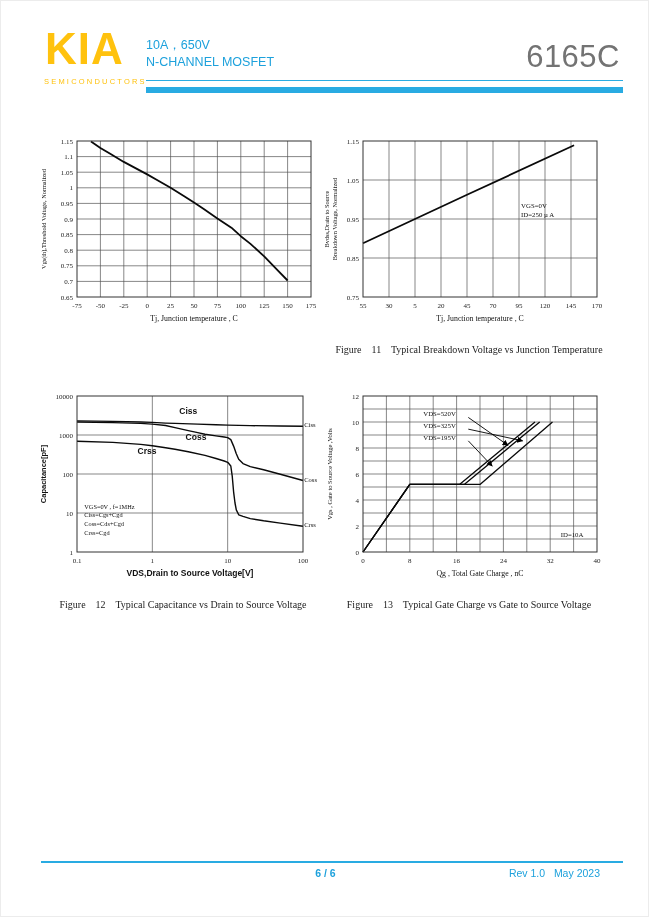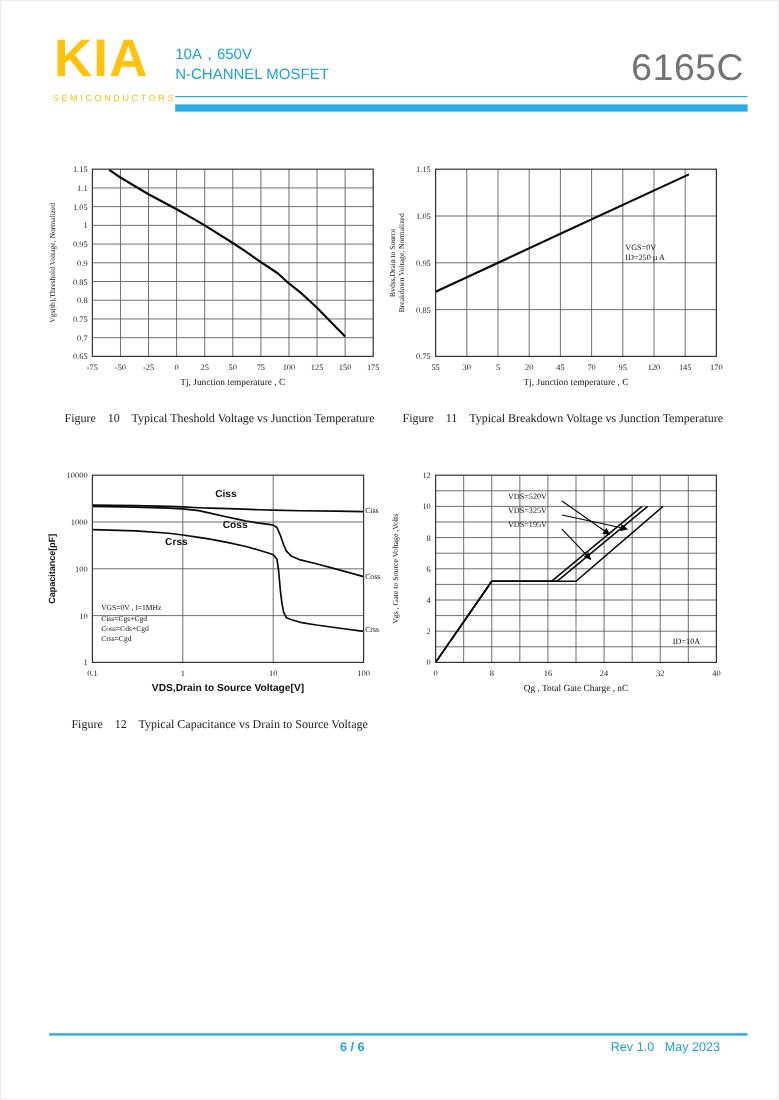--- a/index.html
+++ b/index.html
@@ -35,21 +35,21 @@
   .cb-4{left:322px;top:388px;}
   .chart-block svg{display:block;}
   .chart-caption{
     margin-top:12px;text-align:center;
     font-family:"Liberation Serif",serif;font-size:10px;color:#222;
     white-space:pre;
   }
   
   .footer-line{position:absolute;left:40px;top:860px;width:582px;height:2px;}
   .footer-page{
-    position:absolute;left:0;top:866px;width:585px;text-align:center;
+    position:absolute;left:0;top:866px;width:649px;text-align:center;
     font-size:10.5px;font-weight:700;white-space:pre;
   }
   .footer-rev{
     position:absolute;right:48px;top:866px;
     font-size:10.5px;font-weight:400;white-space:pre;
   }
 </style>
 </head>
 <body>
 
@@ -107,21 +107,20 @@
         <text x="36" y="103.1" text-anchor="end" font-size="7" font-family="&quot;Liberation Serif&quot;, serif" fill="#222">0.85</text>
         <text x="36" y="87.49999999999999" text-anchor="end" font-size="7" font-family="&quot;Liberation Serif&quot;, serif" fill="#222">0.9</text>
         <text x="36" y="71.9" text-anchor="end" font-size="7" font-family="&quot;Liberation Serif&quot;, serif" fill="#222">0.95</text>
         <text x="36" y="56.29999999999998" text-anchor="end" font-size="7" font-family="&quot;Liberation Serif&quot;, serif" fill="#222">1</text>
         <text x="36" y="40.69999999999996" text-anchor="end" font-size="7" font-family="&quot;Liberation Serif&quot;, serif" fill="#222">1.05</text>
         <text x="36" y="25.099999999999937" text-anchor="end" font-size="7" font-family="&quot;Liberation Serif&quot;, serif" fill="#222">1.1</text>
         <text x="36" y="9.5" text-anchor="end" font-size="7" font-family="&quot;Liberation Serif&quot;, serif" fill="#222">1.15</text>
         <text x="157" y="187" text-anchor="middle" font-size="7.8" font-family="&quot;Liberation Serif&quot;, serif" font-weight="normal" fill="#111">Tj, Junction temperature , C</text>
         <text x="9" y="85" text-anchor="middle" font-size="6.3" font-family="&quot;Liberation Serif&quot;, serif" font-weight="normal" fill="#111" transform="rotate(-90 9 85)">Vgs(th),Threshold Voltage, Normalized</text>
       </svg>
-    <figcaption class="chart-caption">Figure    10    Typical Theshold Voltage vs Junction Temperature</figcaption>
   </figure>
 
   <figure class="chart-block cb-2">
     <svg width="292" height="198">
         <line x1="66" y1="7" x2="66" y2="163" stroke="#555" stroke-width="0.7"></line>
         <line x1="92" y1="7" x2="92" y2="163" stroke="#555" stroke-width="0.7"></line>
         <line x1="118" y1="7" x2="118" y2="163" stroke="#555" stroke-width="0.7"></line>
         <line x1="144" y1="7" x2="144" y2="163" stroke="#555" stroke-width="0.7"></line>
         <line x1="170" y1="7" x2="170" y2="163" stroke="#555" stroke-width="0.7"></line>
         <line x1="196" y1="7" x2="196" y2="163" stroke="#555" stroke-width="0.7"></line>
@@ -239,20 +238,21 @@
         <text x="237.73" y="148.05" text-anchor="start" font-size="6.8" font-family="&quot;Liberation Serif&quot;, serif" font-weight="normal" fill="#111">ID=10A</text>
         <defs>
           <marker id="arr-fig13" markerWidth="7" markerHeight="7" refX="5.5" refY="3" orient="auto" markerUnits="userSpaceOnUse">
             <path d="M0,0 L6,3 L0,6 Z" fill="#000"></path>
           </marker>
         </defs>
         <line x1="145.3" y1="28.450000000000017" x2="185.08" y2="56.40000000000002" stroke="#000" stroke-width="0.9" marker-end="url(#arr-fig13)"></line>
         <line x1="145.3" y1="40.150000000000006" x2="199.705" y2="51.849999999999994" stroke="#000" stroke-width="0.9" marker-end="url(#arr-fig13)"></line>
         <line x1="145.3" y1="51.849999999999994" x2="169.285" y2="77.20000000000002" stroke="#000" stroke-width="0.9" marker-end="url(#arr-fig13)"></line>
       </svg>
+    <figcaption class="chart-caption">Figure    13    Typical Gate Charge vs Gate to Source Voltage</figcaption>
   </figure>
 
   <footer>
     <div class="footer-line" style="background: rgb(41, 171, 226);"></div>
     <div class="footer-page" style="color: rgb(29, 161, 220);">6 / 6</div>
     <div class="footer-rev" style="color: rgb(29, 161, 220);">Rev 1.0   May 2023</div>
   </footer>
 
 </div>
 

